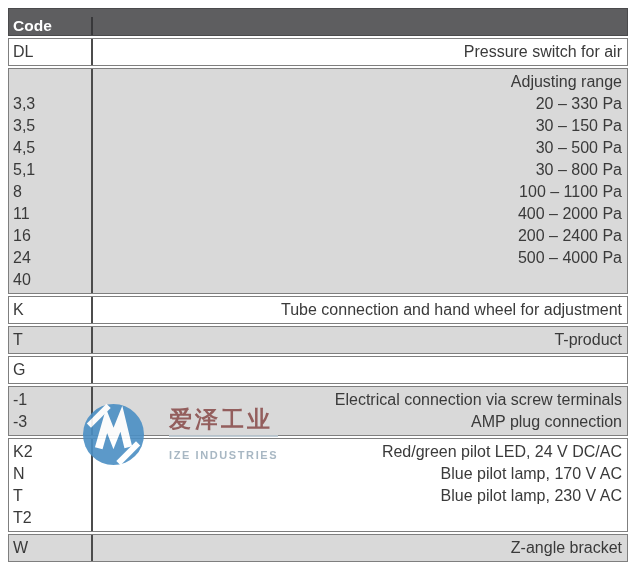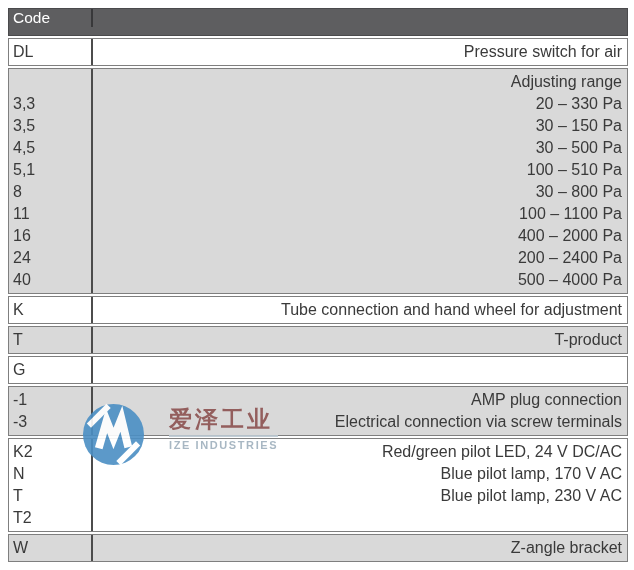--- a/index.html
+++ b/index.html
@@ -19,21 +19,21 @@
   body{
     width:634px;height:570px;background:#ffffff;
     font-family:"Liberation Sans", sans-serif;
     color:var(--text);
   }
   .page{position:relative;width:634px;height:570px;padding:8px 6px 0 8px;overflow:hidden;}
 
   .trow{display:flex;margin-bottom:2px;}
   .trow.header{
     background:var(--header-bg);color:var(--header-text);
-    font-weight:normal;font-size:15.5px;height:28px;align-items:flex-start;
+    font-weight:bold;font-size:15.5px;height:28px;align-items:flex-end;
     border:1px solid #4a4a4c;
   }
   .row{border:1px solid var(--border);font-size:16px;}
   .row--white{background:var(--row-white);}
   .row--gray{background:var(--row-gray);}
 
   .code-cell{
     flex:0 0 84px;width:84px;
     padding:2px 0 2px 4px;
     border-right:2px solid var(--separator);
@@ -53,21 +53,21 @@
   }
   .logo-svg{display:block;}
   .brand{padding-top:4px;}
   .brand-cn{
     font-size:23px;font-weight:bold;color:var(--brand-red);
     letter-spacing:3px;line-height:25px;
     border-bottom:2px solid #bcc9d2;padding-bottom:3px;
   }
   .brand-en{
     font-size:11px;font-weight:bold;color:var(--brand-gray);
-    letter-spacing:1.6px;margin-top:2px;
+    letter-spacing:1.6px;margin-top:12px;
   }
 </style>
 </head>
 <body>
 
 <div class="page">
 
   <div class="trow header">
     <div class="code-cell">
       <span>Code</span>
@@ -94,21 +94,20 @@
           <div class="line">11</div>
           <div class="line">16</div>
           <div class="line">24</div>
           <div class="line">40</div>
         </div>
     <div class="desc-cell">
           <div class="line">Adjusting range</div>
           <div class="line">20 – 330 Pa</div>
           <div class="line">30 – 150 Pa</div>
           <div class="line">30 – 500 Pa</div>
-          <div class="line">100 – 510 Pa</div>
           <div class="line">30 – 800 Pa</div>
           <div class="line">100 – 1100 Pa</div>
           <div class="line">400 – 2000 Pa</div>
           <div class="line">200 – 2400 Pa</div>
           <div class="line">500 – 4000 Pa</div>
         </div>
   </div>
       <div class="trow row row--white">
     <div class="code-cell">
           <div class="line">K</div>
@@ -129,22 +128,22 @@
     <div class="code-cell">
           <div class="line">G</div>
         </div>
   </div>
       <div class="trow row row--gray">
     <div class="code-cell">
           <div class="line">-1</div>
           <div class="line">-3</div>
         </div>
     <div class="desc-cell">
+          <div class="line">Electrical connection via screw terminals</div>
           <div class="line">AMP plug connection</div>
-          <div class="line">Electrical connection via screw terminals</div>
         </div>
   </div>
       <div class="trow row row--white">
     <div class="code-cell">
           <div class="line">K2</div>
           <div class="line">N</div>
           <div class="line">T</div>
           <div class="line">T2</div>
         </div>
     <div class="desc-cell">

